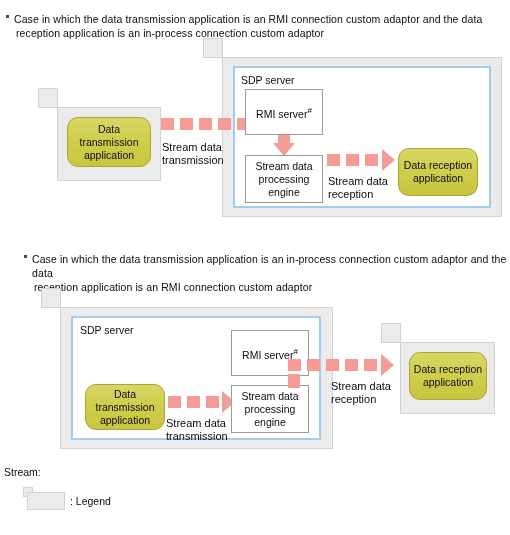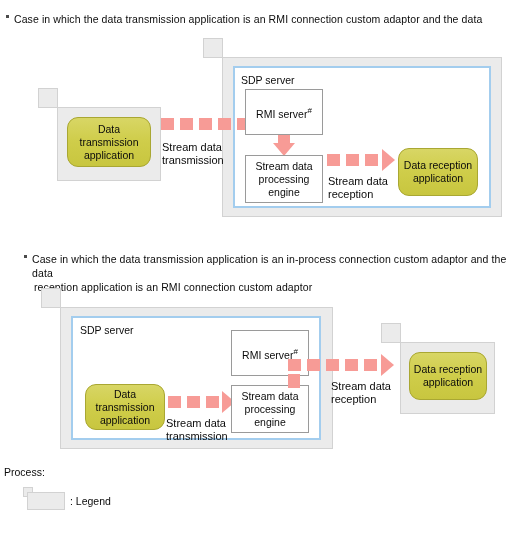--- a/index.html
+++ b/index.html
@@ -155,20 +155,21 @@
 </style>
 </head>
 <body>
 
 <div class="stage">
 
   <div class="bullet" style="left:6px;top:12px;width:498px;">
     <span class="dot"></span>
     <span class="txt">
       <span>Case in which the data transmission application is an RMI connection custom adaptor and the data</span>
+      <span class="l2">reception application is an in-process connection custom adaptor</span>
     </span>
   </div>
 
   <div class="proc-tab" style="left:203px;top:38px;width:20px;height:20px;"></div>
   <div class="proc" style="left:222px;top:57px;width:280px;height:160px;"></div>
 
   <div class="sdp" style="left:233px;top:66px;width:258px;height:142px;"></div>
   <div class="sdp-label" style="left:241px;top:74px;">SDP server</div>
 
   <div class="proc-tab" style="left:38px;top:88px;width:20px;height:20px;"></div>
@@ -280,21 +281,21 @@
     <span>reception</span>
   </div>
 
   <div class="proc-tab" style="left:381px;top:323px;width:20px;height:20px;"></div>
   <div class="proc" style="left:400px;top:342px;width:95px;height:72px;"></div>
 
   <div class="appbox" style="left:409px;top:352px;width:78px;height:48px;">
     <span>Data reception application</span>
   </div>
 
-  <div class="legend-title" style="left:4px;top:466px;">Process:</div>
+  <div class="legend-title" style="left:4px;top:466px;">Stream:</div>
 
   <div class="legend-row" style="left:0;top:0;width:0;height:0;">
     <span class="legend-swatch-tab" style="left:23px;top:487px;width:10px;height:10px;"></span>
     <span class="legend-swatch" style="left:27px;top:492px;width:38px;height:18px;"></span>
     <span class="legend-text" style="left:70px;top:495px;">: Legend</span>
   </div>
 
 
 </div>
 

